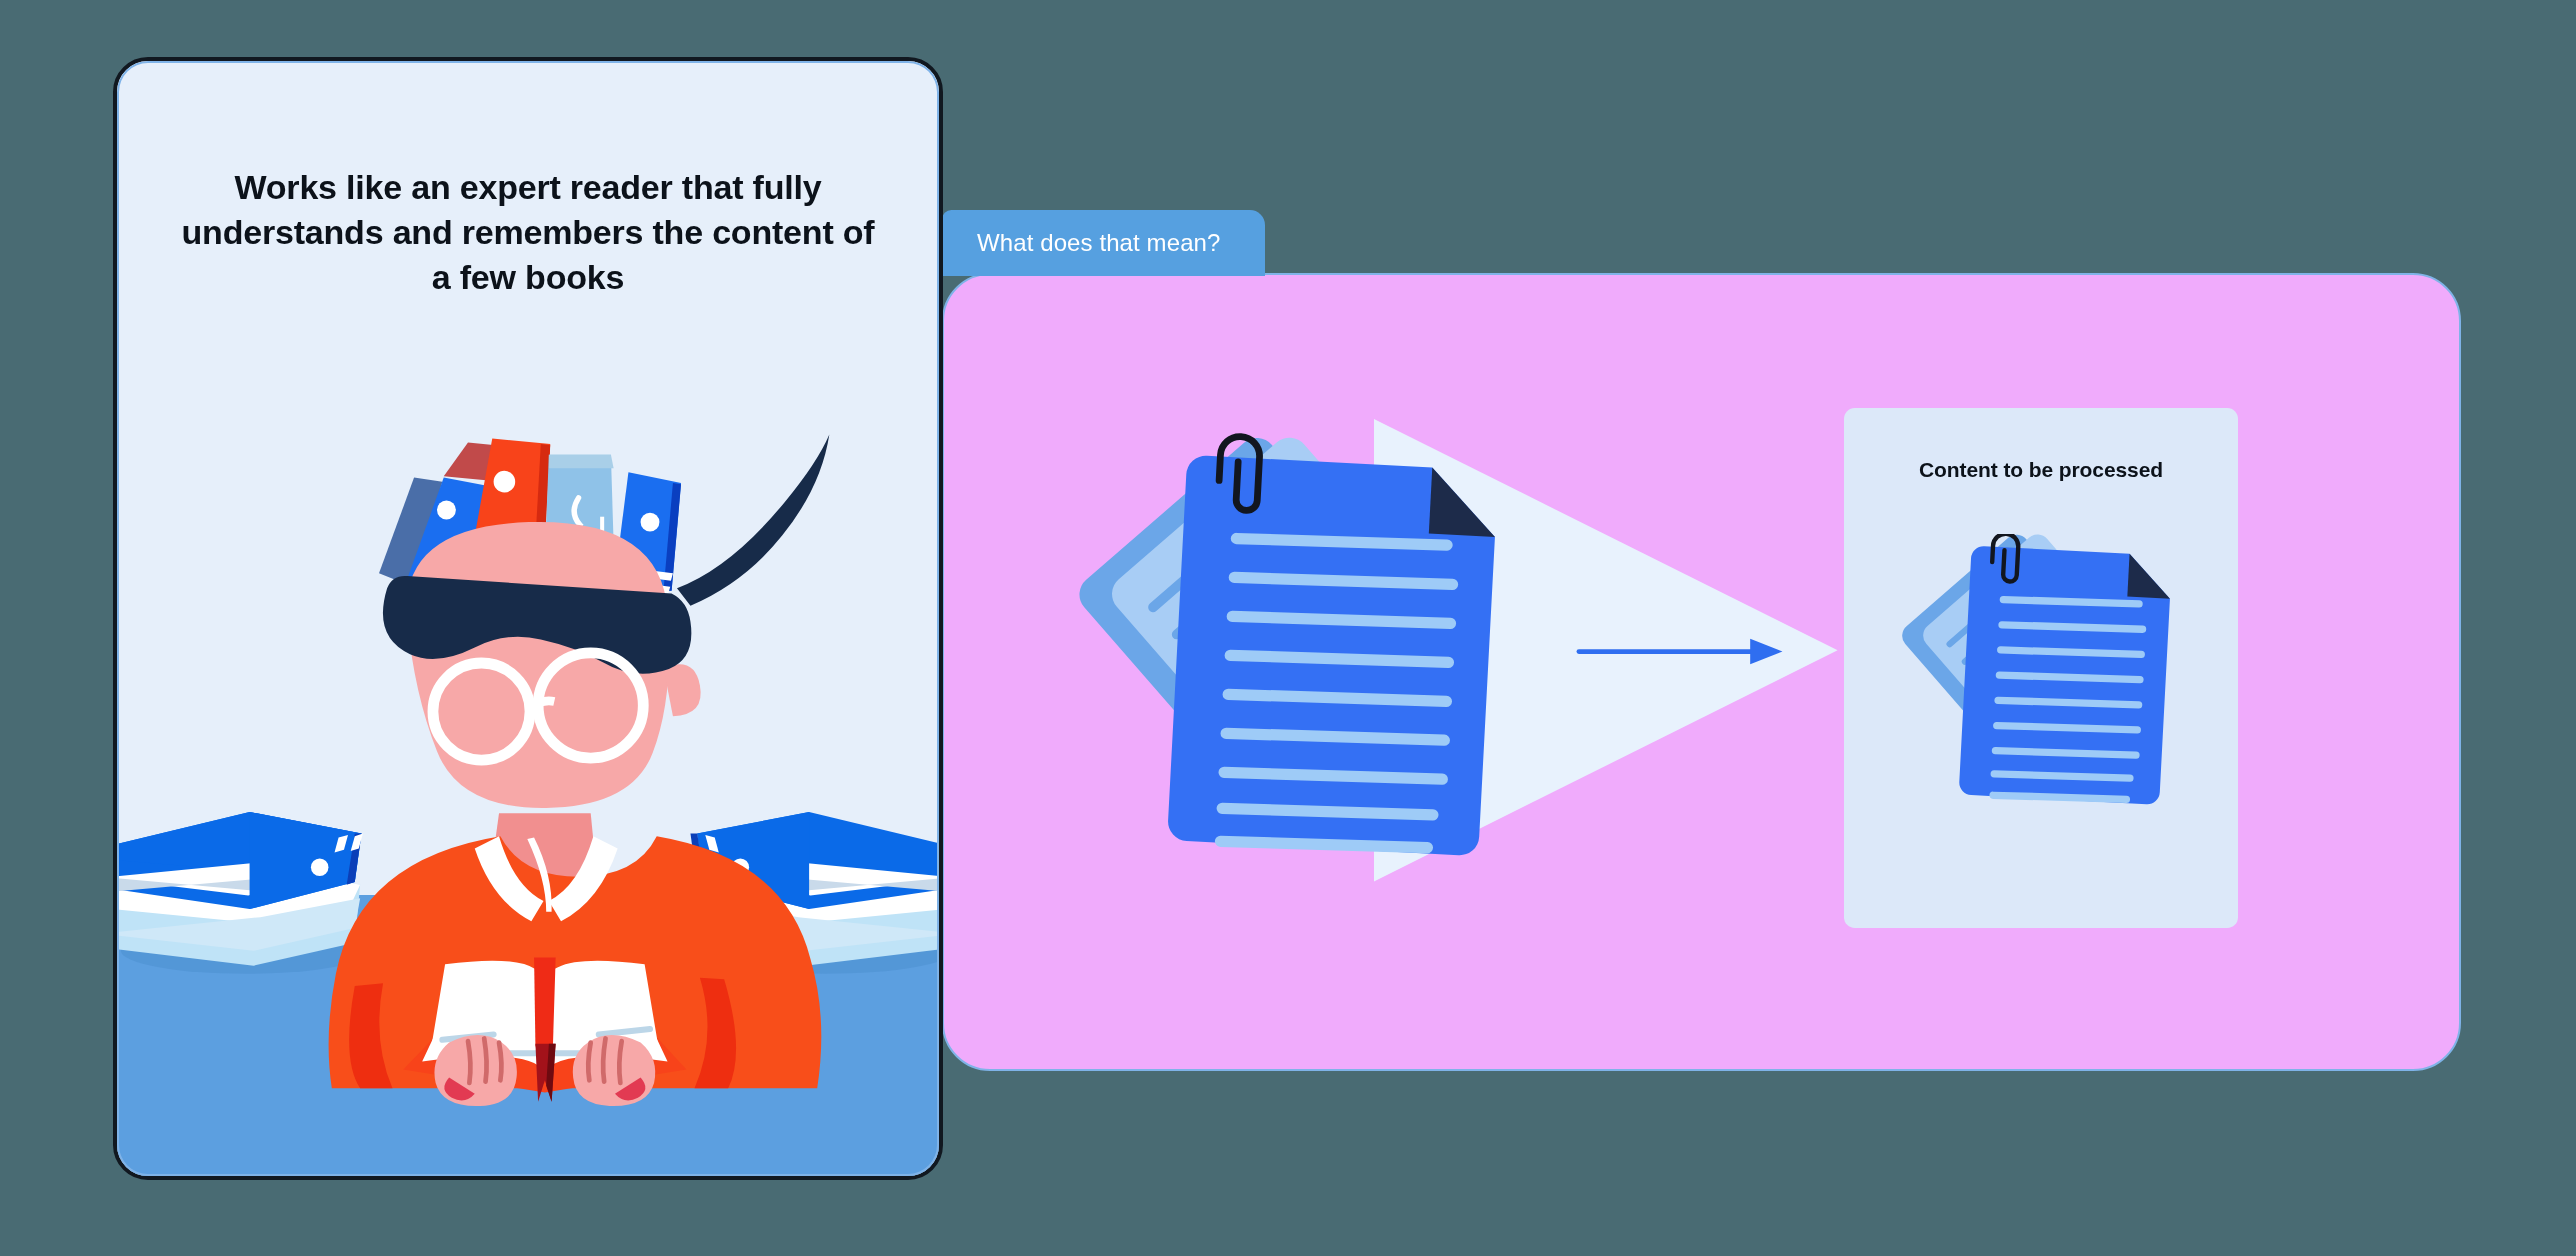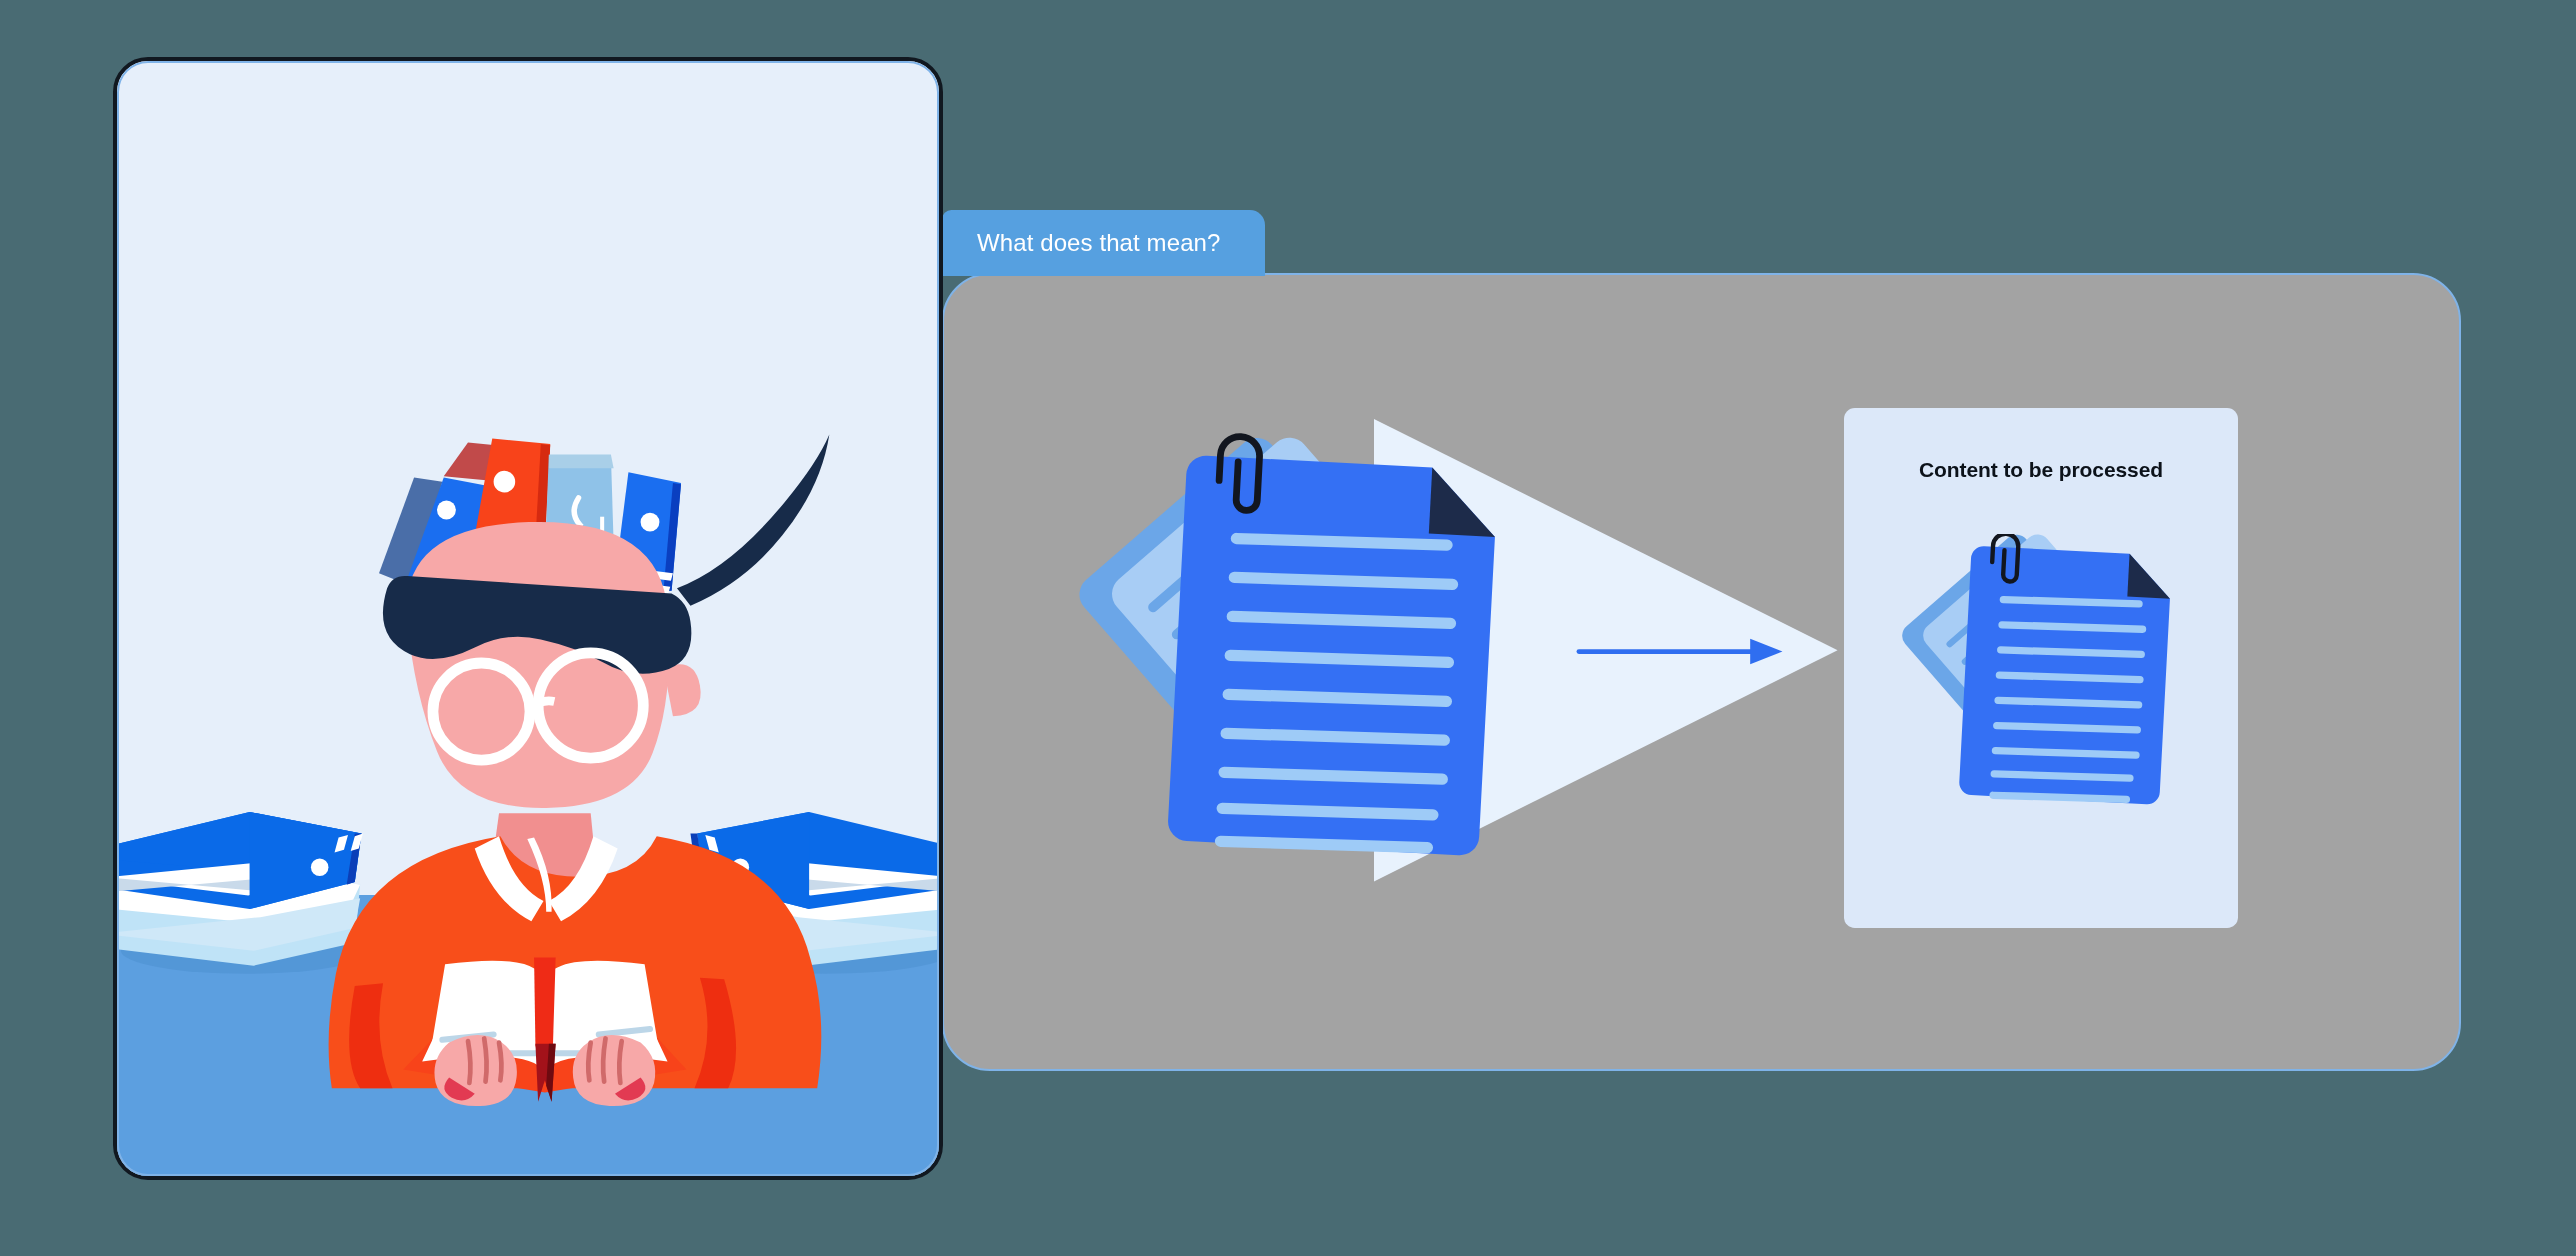--- a/index.html
+++ b/index.html
@@ -10,21 +10,21 @@
     overflow:hidden;
     position:relative;
   }
   .stage{position:absolute;inset:0;}
 
   
   #detail-panel{
     position:absolute;
     left:942px; top:273px;
     width:1519px; height:798px;
-    background:#a3a3a3;
+    background:#f0abfc;
     border:2px solid #7fb3e8;
     border-radius:48px;
     box-sizing:border-box;
   }
 
   
   #panel-tab{
     position:absolute;
     left:942px; top:210px;
     width:323px; height:66px;
@@ -325,18 +325,19 @@
           <g stroke="#d06a6a" stroke-width="7" stroke-linecap="round" fill="none">
             <path d="M748 1454 q-6 34 -2 62"></path>
             <path d="M724 1450 q-6 36 -2 64"></path>
             <path d="M702 1456 q-6 32 -2 56"></path>
           </g>
           <path d="M776 1508 q16 18 -4 30 q-20 10 -34 -6 z" fill="#e23a52"></path>
         </g>
       </g>
     </svg>
 
+    <div id="card-heading">Works like an expert reader that fully understands and remembers the content of a few books</div>
 
     <div class="inner-edge"></div>
   </div>
 
 </div>
 
 
 </body></html>

